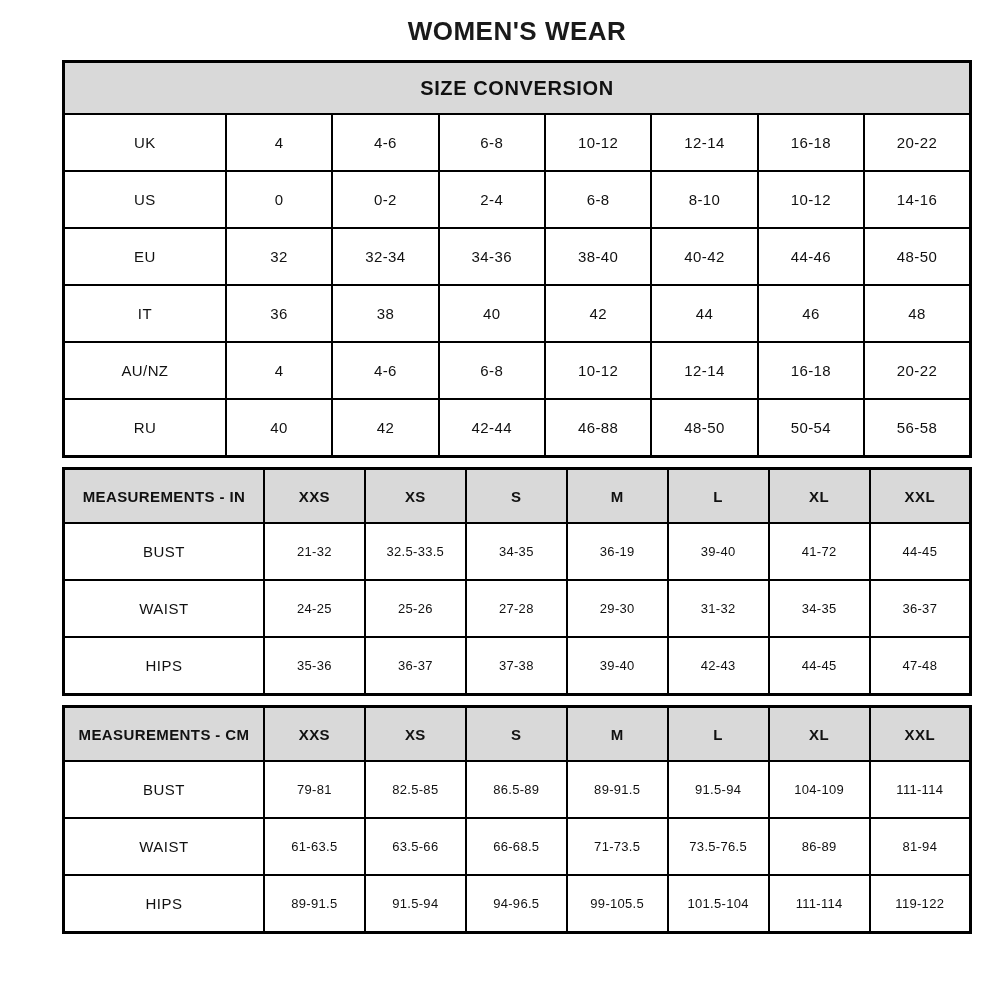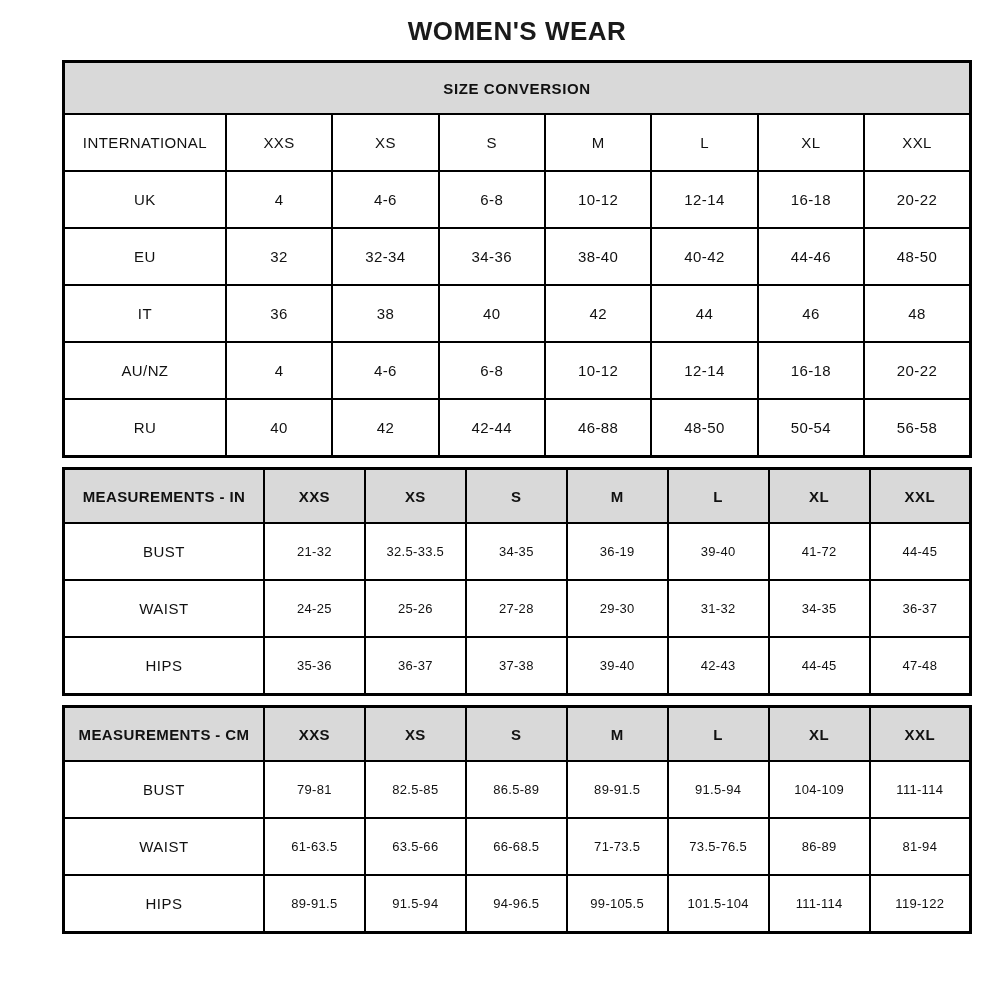--- a/index.html
+++ b/index.html
@@ -30,21 +30,21 @@
   }
   th,td{
     border:2px solid var(--border-color);
     text-align:center;vertical-align:middle;
     padding:0 2px;
     overflow:hidden;
   }
   
   .conv .band{
     background:var(--header-bg);
-    height:50px;font-size:15px;font-weight:bold;letter-spacing:0.6px;
+    height:50px;font-size:20px;font-weight:bold;letter-spacing:0.6px;
   }
   .conv th.hdr, .conv td{height:55px;font-size:15px;font-weight:normal;letter-spacing:0.4px;}
   .conv col.lbl{width:17.9%;}
   
   .meas th.hdr{
     background:var(--header-bg);
     height:52px;font-size:15px;font-weight:bold;letter-spacing:0.4px;
   }
   .meas td{height:55px;font-size:13px;letter-spacing:0.3px;}
   .meas td.rowlbl{font-size:15px;letter-spacing:0.5px;text-align:center;}
@@ -64,42 +64,42 @@
         <col>
         <col>
         <col>
         <col>
         <col>
         <col>
       </colgroup>
     <tbody>
       <tr>
         <th class="band" colspan="8">SIZE CONVERSION</th>
-      </tr>
-      <tr>
-        <th class="hdr">INTERNATIONAL</th>
-        <th class="hdr">XXS</th>
-        <th class="hdr">XS</th>
-        <th class="hdr">S</th>
-        <th class="hdr">M</th>
-        <th class="hdr">L</th>
-        <th class="hdr">XL</th>
-        <th class="hdr">XXL</th>
       </tr>
       <tr>
         <td>UK</td>
         <td>4</td>
         <td>4-6</td>
         <td>6-8</td>
         <td>10-12</td>
         <td>12-14</td>
         <td>16-18</td>
         <td>20-22</td>
       </tr>
       <tr>
+        <td>US</td>
+        <td>0</td>
+        <td>0-2</td>
+        <td>2-4</td>
+        <td>6-8</td>
+        <td>8-10</td>
+        <td>10-12</td>
+        <td>14-16</td>
+      </tr>
+      <tr>
         <td>EU</td>
         <td>32</td>
         <td>32-34</td>
         <td>34-36</td>
         <td>38-40</td>
         <td>40-42</td>
         <td>44-46</td>
         <td>48-50</td>
       </tr>
       <tr>

